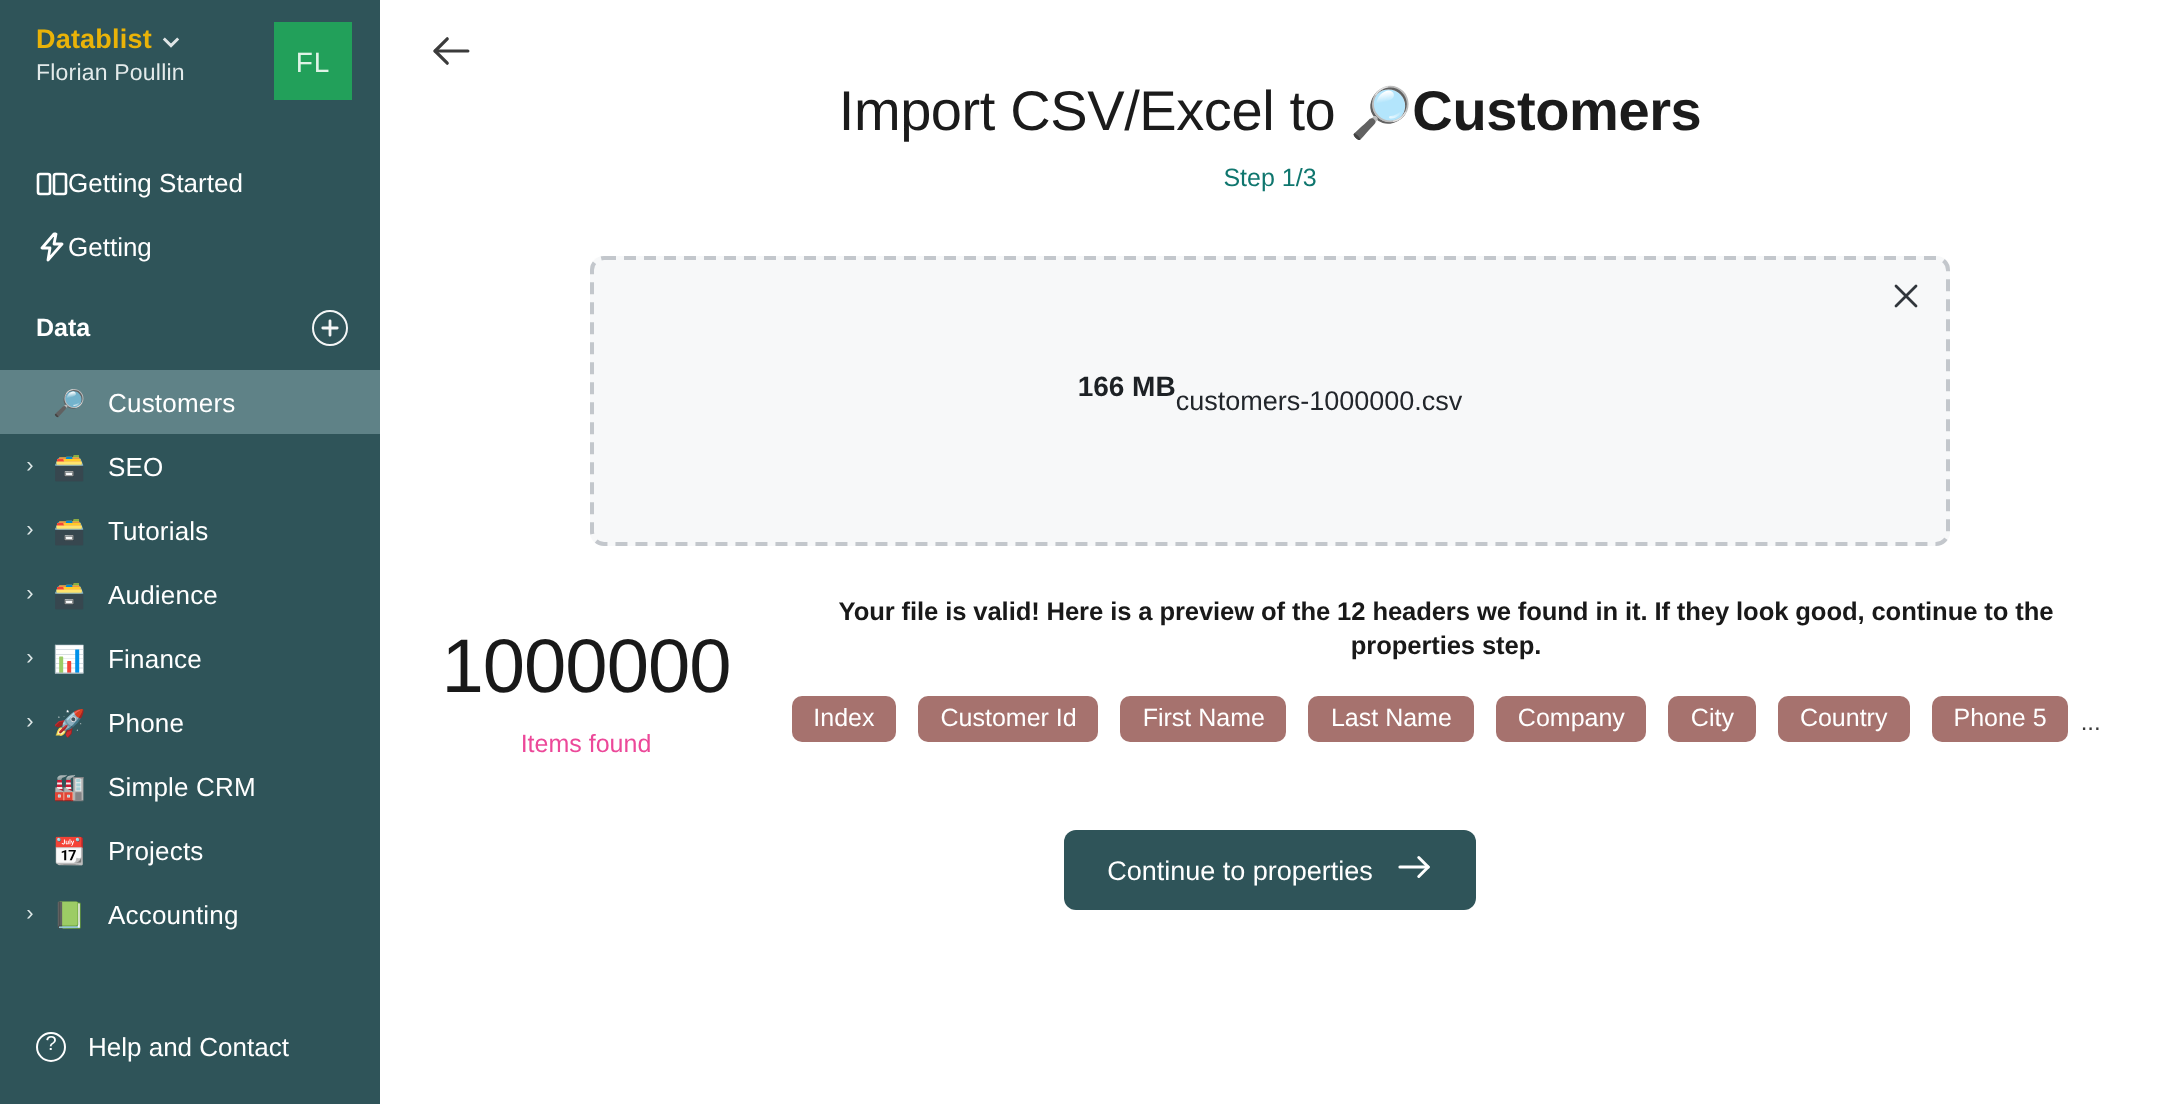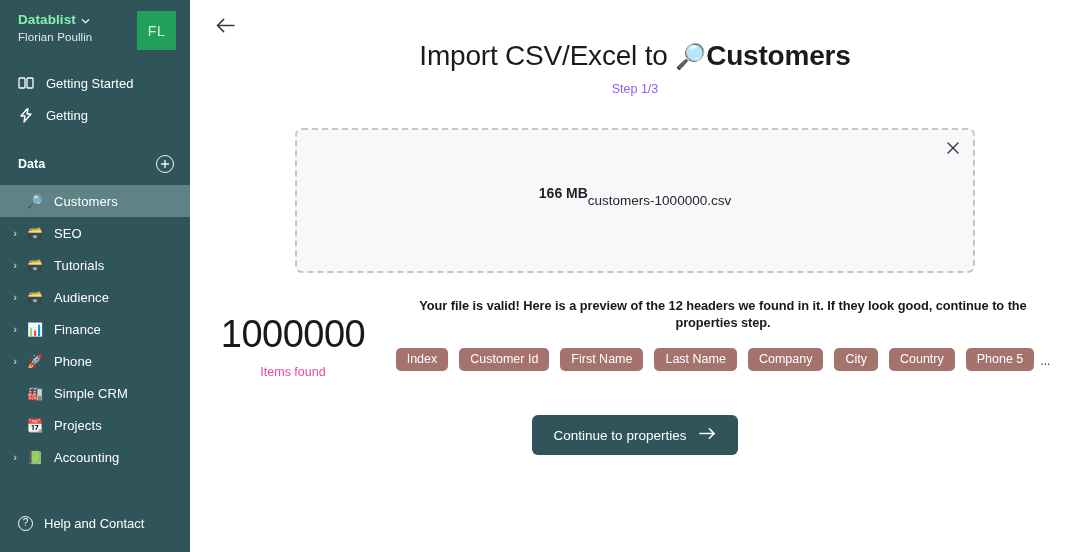--- a/index.html
+++ b/index.html
@@ -23,34 +23,34 @@
     position: relative;
   }
   .wk-head {
     display: flex;
     align-items: flex-start;
     padding: 11px 14px 0 18px;
     height: 58px;
   }
   .wk-text { flex: 1; padding-top: 1px; }
   .wk-name {
-    font-size: 13.5px; font-weight: bold; color: #86efac;
+    font-size: 13.5px; font-weight: bold; color: #eab308;
     letter-spacing: .1px; display: flex; align-items: center; gap: 5px;
   }
   .wk-caret { font-size: 9px; opacity: .85; display:inline-block; transform: translateY(1px); }
   .wk-user { font-size: 11.5px; color: #e3eaea; margin-top: 4px; letter-spacing: .1px; }
   .avatar {
     width: 39px; height: 39px; background: #22A05A; color: #dff3e6;
     display: flex; align-items: center; justify-content: center;
     font-size: 14px; letter-spacing: .5px; flex: 0 0 39px;
   }
 
   .nav-top { padding-top: 9px; }
   .nav-link {
-    display: flex; align-items: center; gap: 12px;
+    display: flex; align-items: flex-end; gap: 0;
     height: 32px; padding: 0 18px; font-size: 13px; color: #ffffff;
     cursor: pointer;
   }
   .nav-link .ico { width: 16px; display:flex; align-items:center; justify-content:center; }
 
   .section-head {
     display: flex; align-items: center; justify-content: space-between;
     padding: 0 16px 0 18px; height: 34px; margin-top: 16px;
   }
   .section-title { font-size: 12.5px; font-weight: bold; color: #ffffff; }
@@ -93,21 +93,21 @@
     justify-content: center; cursor: pointer; color: #3b3b3b;
   }
   .content { width: 890px; margin: 0 auto; padding-top: 40px; }
 
   .page-title {
     text-align: center; font-size: 28px; font-weight: 300; color: #1b1b1b;
     letter-spacing: -.2px; line-height: 1.15;
   }
   .page-title .strong { font-weight: bold; }
   .page-title .ttl-emoji { font-size: 25px; }
-  .step { text-align: center; font-size: 12.5px; color: #8b5cf6; margin-top: 10px; }
+  .step { text-align: center; font-size: 12.5px; color: #0f766e; margin-top: 10px; }
 
   .dropzone {
     position: relative;
     margin: 32px 105px 0 105px;
     height: 145px;
     border: 2px dashed #c3c7cc;
     border-radius: 7px;
     background: #f7f8f9;
     display: flex; flex-direction: row;
     align-items: center; justify-content: center;

